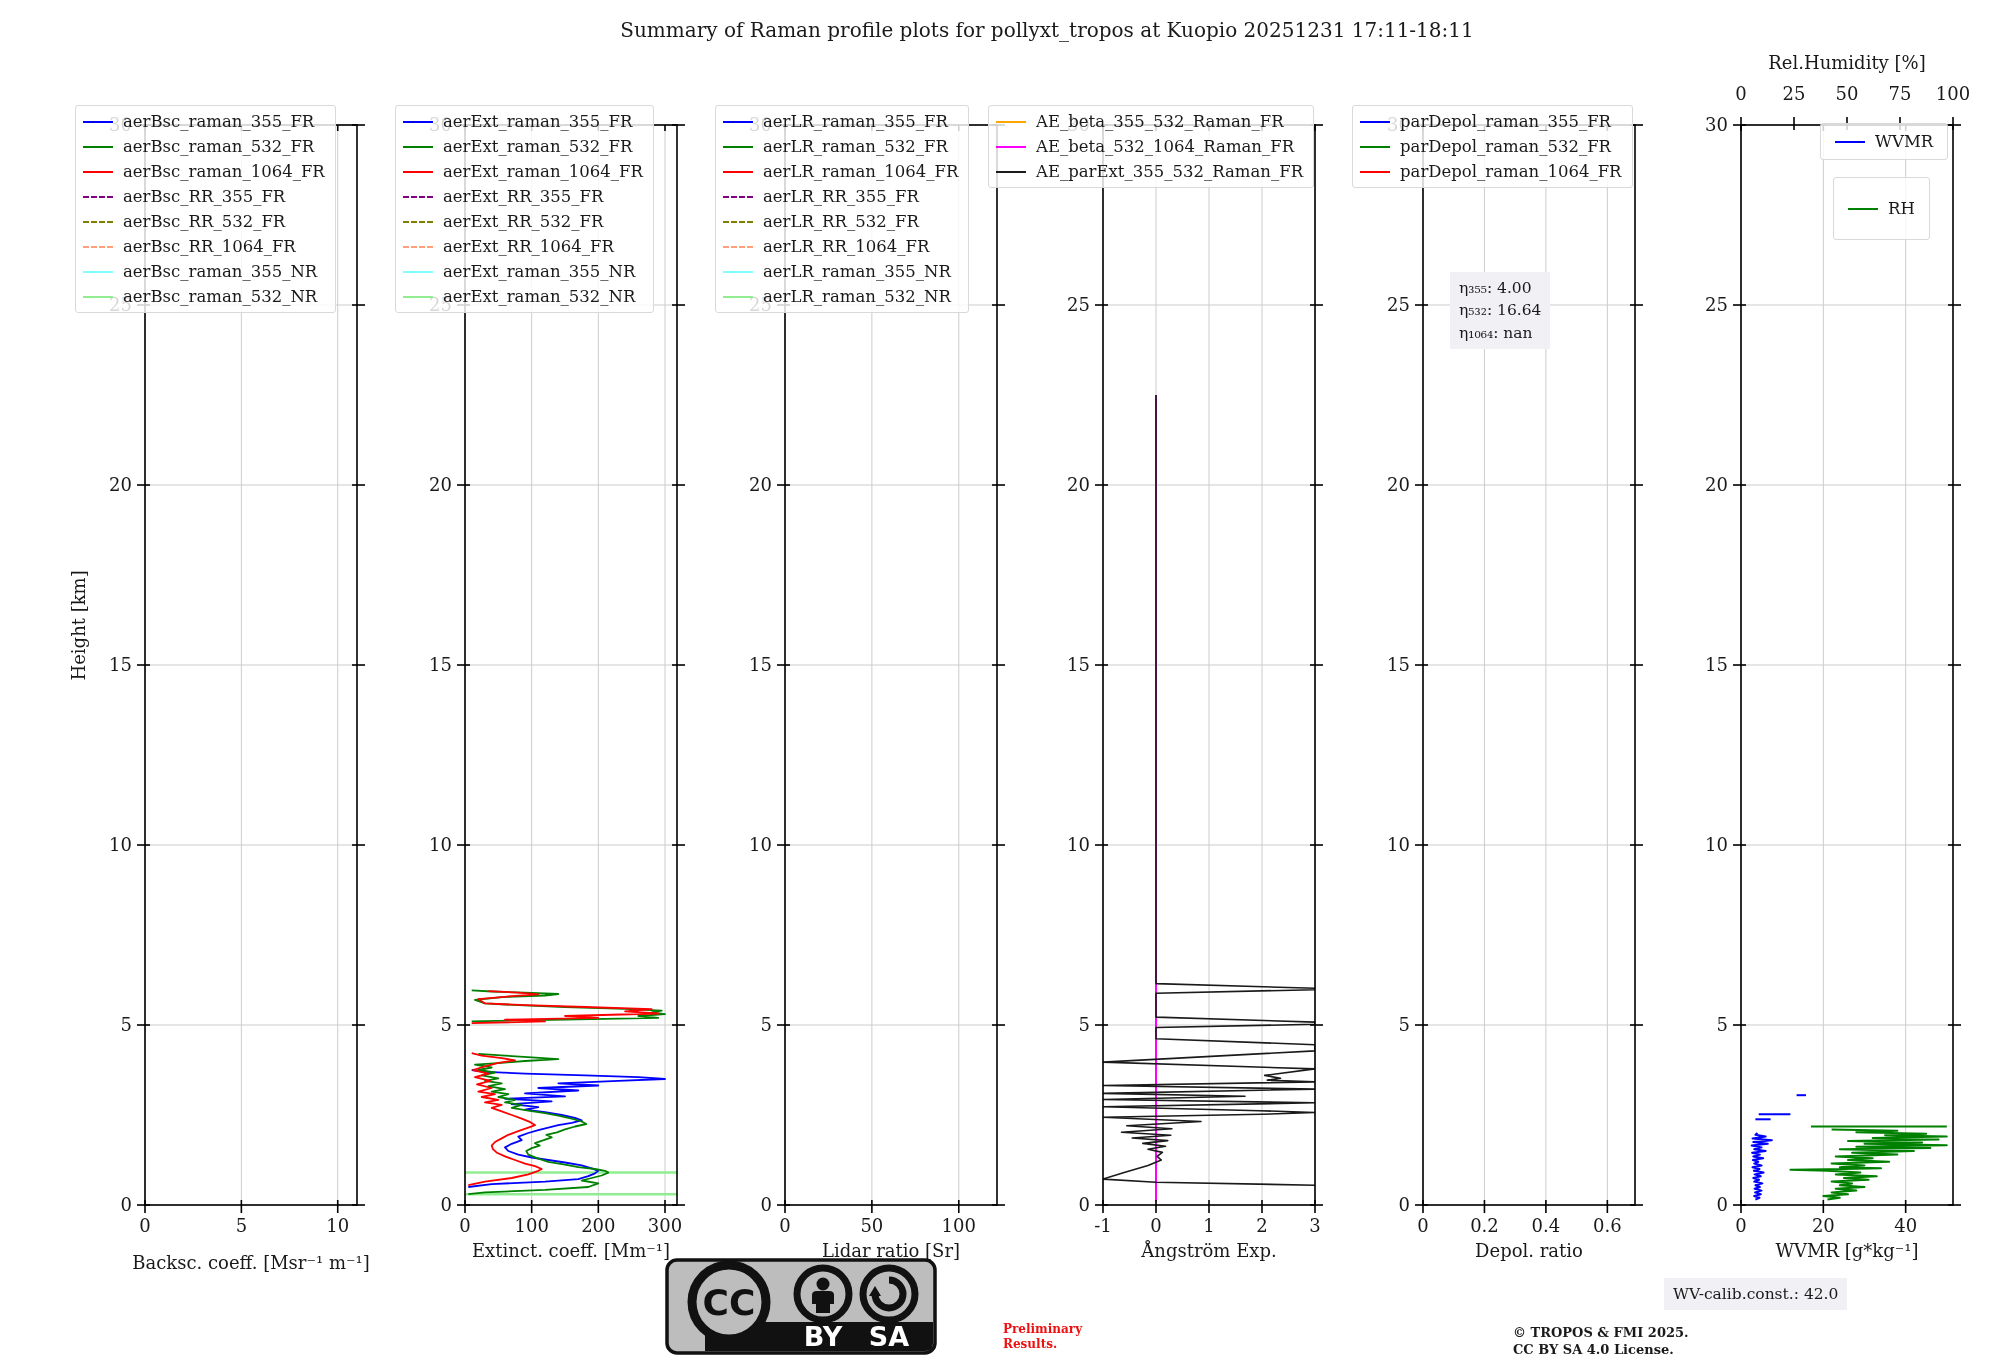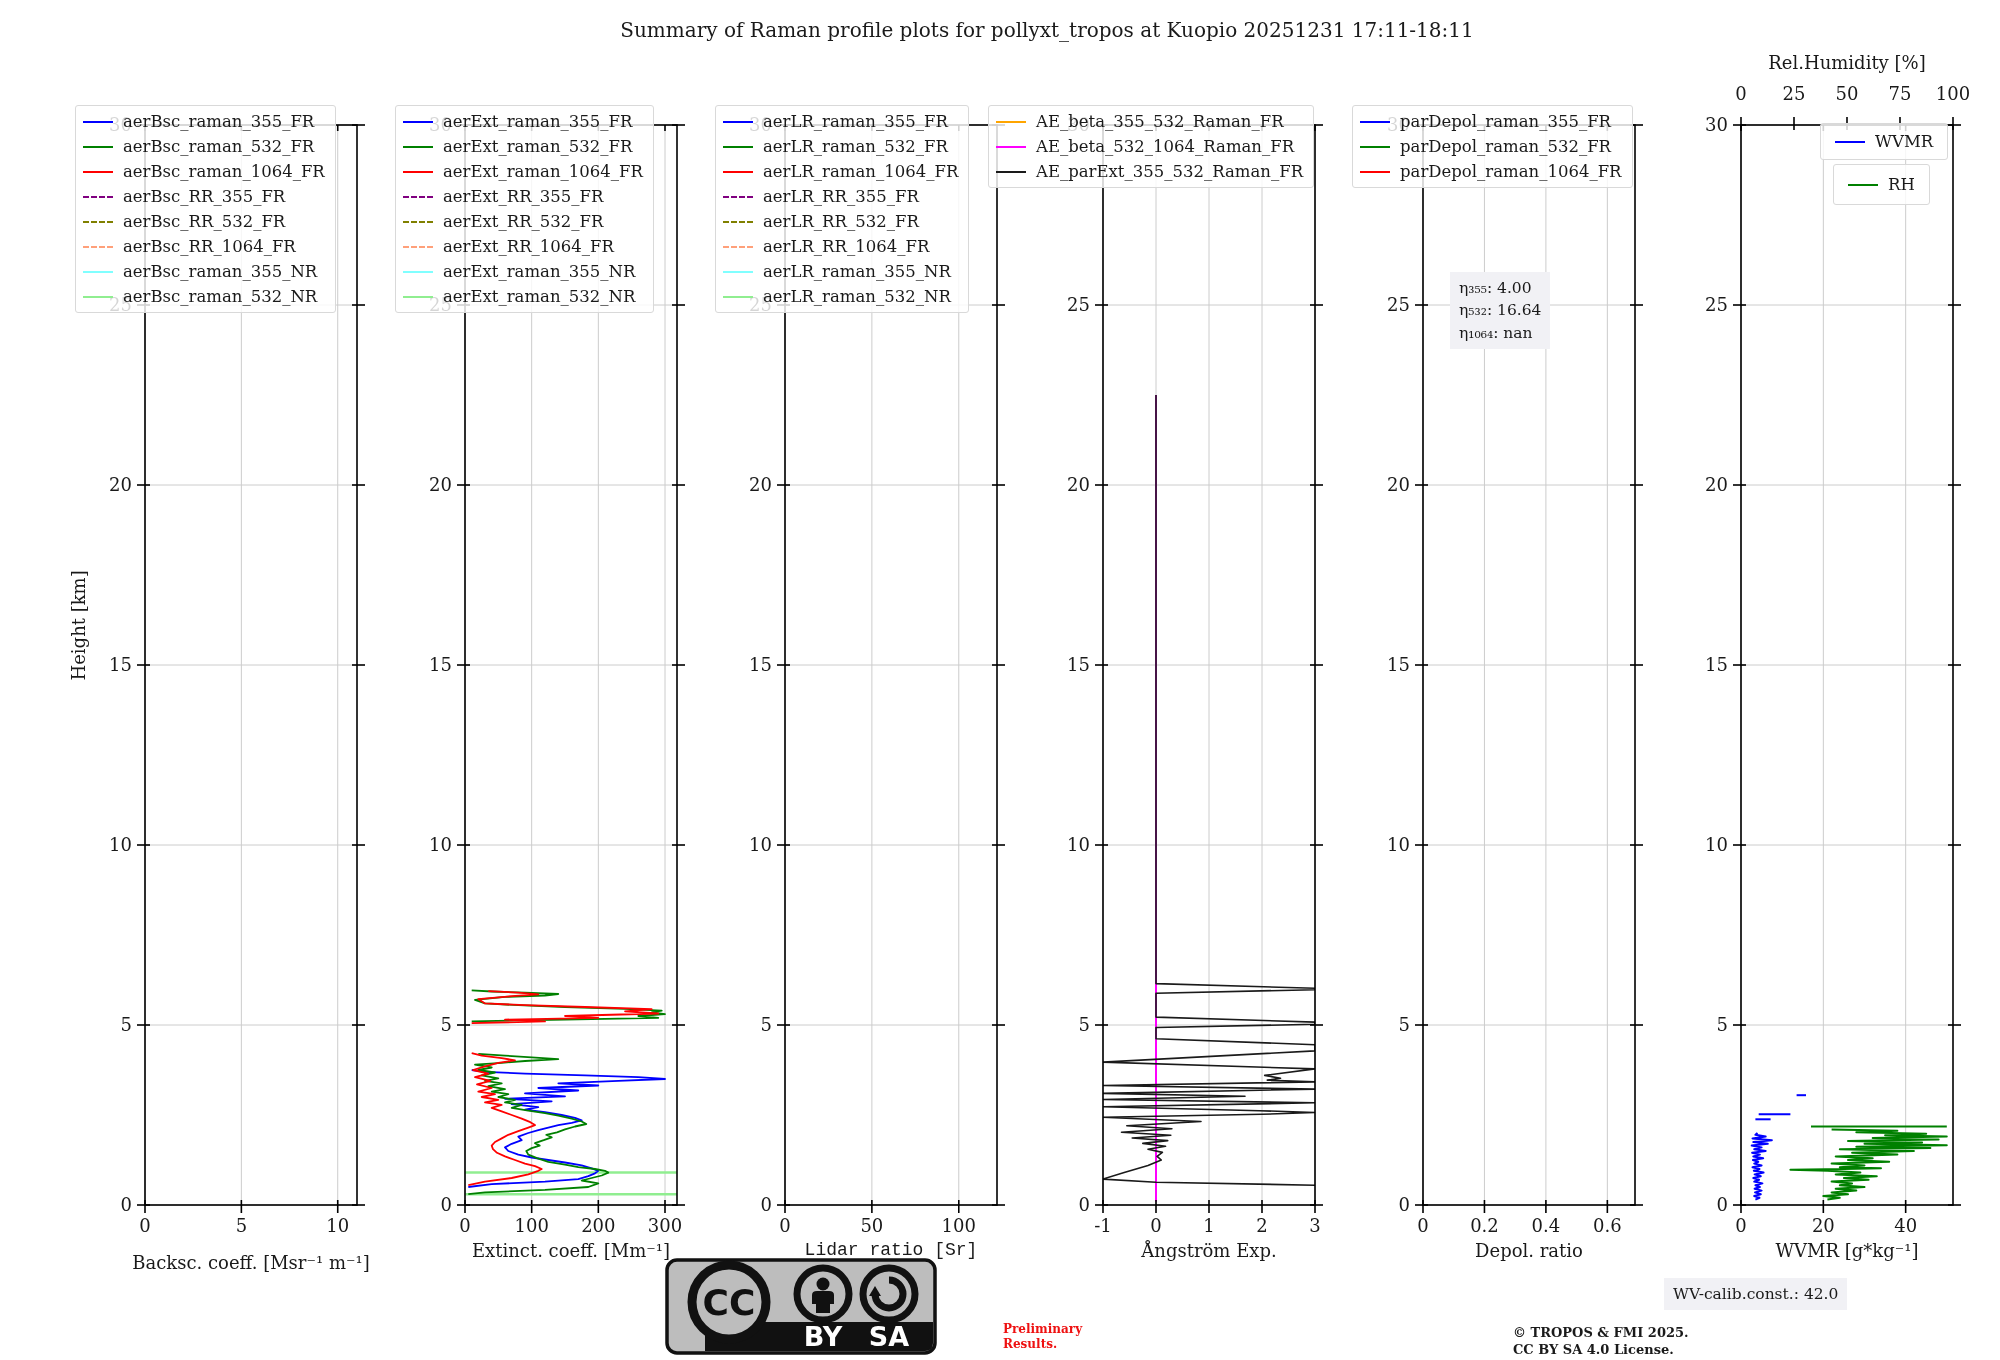--- a/index.html
+++ b/index.html
@@ -6,29 +6,29 @@
   .canvas{position:relative;width:2000px;height:1360px;background:#ffffff;
           font-family:"DejaVu Serif",serif;color:#1a1a1a;overflow:hidden;}
   #chart-svg{position:absolute;left:0;top:0;z-index:1;}
   .title{position:absolute;left:0;top:18px;width:2094px;text-align:center;
          font-size:20px;z-index:3;}
   .ylabel{position:absolute;left:48px;top:640px;width:60px;font-size:18px;
           transform:rotate(-90deg);transform-origin:center;white-space:nowrap;z-index:3;}
   .toplabel{position:absolute;left:1741px;top:52px;width:212px;text-align:center;
             font-size:18px;z-index:3;}
   .xlabel{position:absolute;top:1240px;width:320px;text-align:center;font-size:18px;z-index:3;}
-  .xl0{left:91px;margin-top:12px;} .xl1{left:411px;} .xl2{left:731px;font-family:Liberation Mono, monospace;} .xl3{left:1049px;} .xl4{left:1369px;} .xl5{left:1687px;}
+  .xl0{left:91px;margin-top:12px;} .xl1{left:411px;} .xl2{left:731px;} .xl3{left:1049px;} .xl4{left:1369px;} .xl5{left:1687px;}
   .legend{position:absolute;z-index:4;background:rgba(255,255,255,0.82);
           border:1px solid #d9d9d9;border-radius:3px;padding:3px 10px 3px 7px;}
   .legend-row{display:flex;align-items:center;height:25px;font-size:16.5px;white-space:nowrap;}
   .legend-sw{display:inline-block;width:30px;height:0;border-top:2.4px solid #000;margin-right:10px;flex:0 0 30px;}
   .legend-sw.dashed{border-top-style:dashed;}
   .lg-p0{left:75px;top:105px;} .lg-p1{left:395px;top:105px;} .lg-p2{left:715px;top:105px;}
   .lg-p3{left:988px;top:105px;} .lg-p4{left:1352px;top:105px;}
-  .lg-wvmr{left:1820px;top:123px;padding:5px 14px;} .lg-rh{left:1833px;top:164px;padding:7px 14px;}
+  .lg-wvmr{left:1820px;top:123px;padding:5px 14px;} .lg-rh{left:1833px;top:177px;padding:18px 14px;}
   .annot{position:absolute;z-index:3;background:#f1f1f5;padding:5px 9px;font-size:15.5px;line-height:1.45;}
   .eta-box{left:1450px;top:272px;}
   .refh-box{left:196px;top:1281px;}
   .wv-box{left:1664px;top:1278px;}
   .prelim{position:absolute;left:1003px;top:1322px;color:#ee1111;font-weight:bold;
           font-size:12px;line-height:1.25;z-index:3;}
   .copyright{position:absolute;left:1505px;top:1325px;font-weight:bold;font-size:13px;
              line-height:1.3;z-index:3;margin-left:8px;}
   .ccbadge{position:absolute;left:665px;top:1258px;z-index:3;}
 </style>

